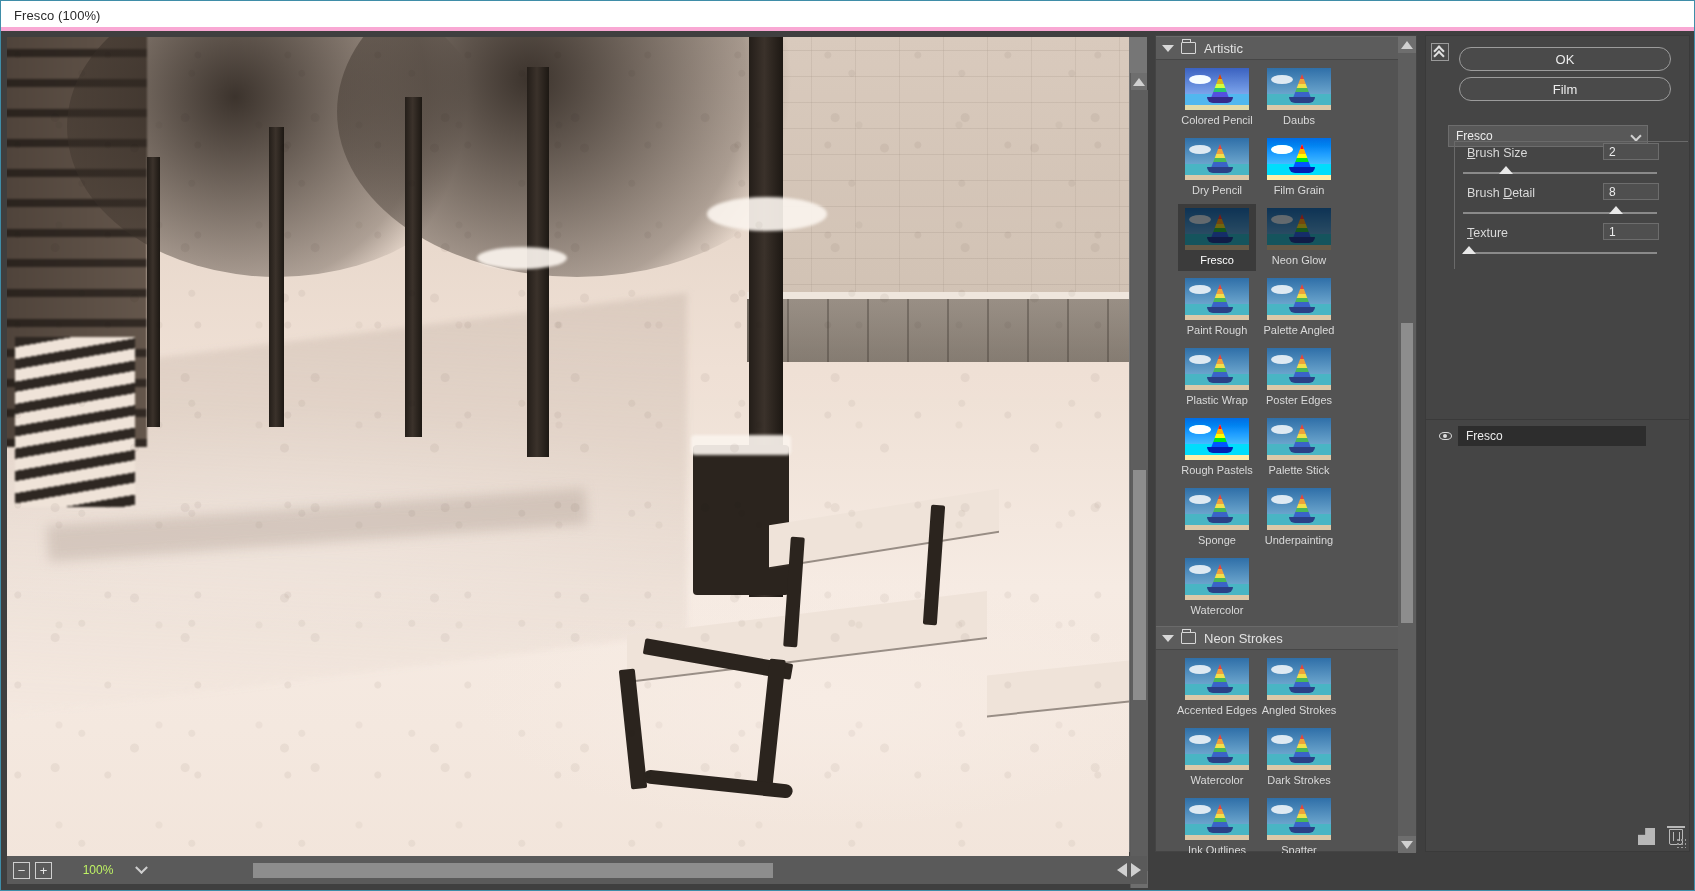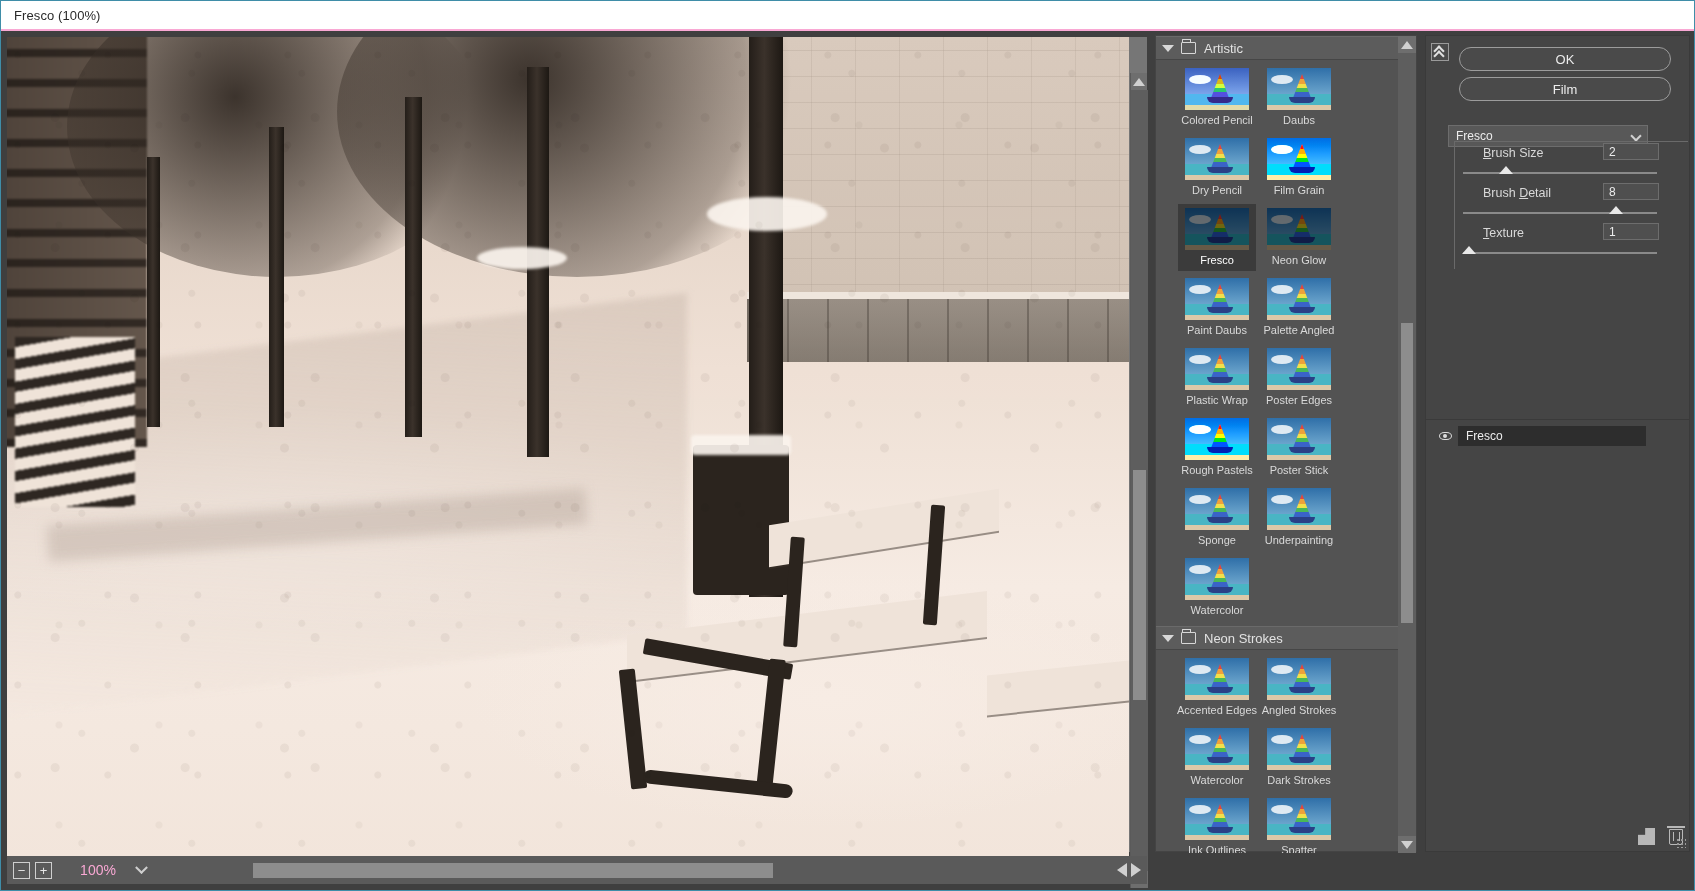--- a/index.html
+++ b/index.html
@@ -15,21 +15,21 @@
     background: #3f3f3f;
     border: 1px solid #3f8da8;
     overflow: hidden;
   }
 
   
   #titlebar {
     position: absolute; left: 0; top: 0;
     width: 1695px; height: 30px;
     background: #ffffff;
-    border-bottom: 2px solid #f9a8d4;
+    border-bottom: 4px solid #f9a8d4;
   }
   #titlebar .t {
     position: absolute; left: 13px; top: 7px;
     font-size: 13px; color: #2a2a2a;
     letter-spacing: .1px;
   }
 
   
   #preview-wrap {
     position: absolute; left: 6px; top: 36px;
@@ -149,21 +149,21 @@
     position:absolute; left:6px; bottom:6px; width:1140px; height:28px;
     background:#5a5a5a; display:flex; align-items:center; padding:0 6px;
   }
   .zbtn {
     width:17px;height:17px; border:1px solid #cfcfcf; color:#e8e8e8;
     display:flex;align-items:center;justify-content:center;font-size:13px; line-height:1;
     margin-right:5px; background:transparent;
   }
   #zoomfield {
     margin-left:10px; width:62px; height:19px; background:#5a5a5a;
-    color:#f9a8d4; font-size:14px; display:flex; align-items:center; justify-content:center;
+    color:#bef264; font-size:12px; display:flex; align-items:center; justify-content:center;
     border:none;
   }
   #zoomdd {
     width:24px;height:19px; display:flex;align-items:center;justify-content:center;
   }
   .chev {
     width:9px;height:9px; border-right:2px solid #cfcfcf; border-bottom:2px solid #cfcfcf;
     transform: rotate(45deg) translate(-2px,-2px);
   }
   #hscroll-track {
@@ -264,21 +264,21 @@
   #filter-select .ddchev {
     position:absolute; right:7px; top:6px;
     width:8px;height:8px; border-right:2px solid #d0d0d0;border-bottom:2px solid #d0d0d0;
     transform:rotate(45deg);
   }
   #params {
     position:absolute; left:1453px; top:140px; width:234px; height:128px;
     border-left:1px solid #6a6a6a; border-top:1px solid #6a6a6a;
   }
   .prow { position:absolute; left:0; width:234px; }
-  .plabel { position:absolute; left:28px; color:#d9d9d9; font-size:12.5px; }
+  .plabel { position:absolute; left:12px; color:#d9d9d9; font-size:12.5px; }
   .plabel u { text-decoration: underline; }
   .pfield {
     position:absolute; width:56px; height:17px; background:#4f4f4f;
     border:1px solid #6d6d6d; color:#ececec; font-size:12px;
     display:flex; align-items:center; padding-left:5px;
   }
   .ptrack { position:absolute; height:2px; background:#8a8a8a; }
   .pknob {
     position:absolute; width:0;height:0;
     border-left:7px solid transparent;border-right:7px solid transparent;
@@ -491,21 +491,21 @@
           </div>
           <div class="cell">
             <div class="thumb">
               <div class="sky2"></div>
               <div class="sea"></div>
               <div class="beach"></div>
               <div class="cloud"></div>
               <div class="sail-rainbow"></div>
               <div class="hull"></div>
             </div>
-            <div class="label">Paint Daubs</div>
+            <div class="label">Paint Rough</div>
           </div>
           <div class="cell">
             <div class="thumb">
               <div class="sky2"></div>
               <div class="sea"></div>
               <div class="beach"></div>
               <div class="cloud"></div>
               <div class="sail-rainbow"></div>
               <div class="hull"></div>
             </div>
@@ -546,21 +546,21 @@
           </div>
           <div class="cell">
             <div class="thumb">
               <div class="sky2"></div>
               <div class="sea"></div>
               <div class="beach"></div>
               <div class="cloud"></div>
               <div class="sail-rainbow"></div>
               <div class="hull"></div>
             </div>
-            <div class="label">Poster Stick</div>
+            <div class="label">Palette Stick</div>
           </div>
           <div class="cell">
             <div class="thumb">
               <div class="sky2"></div>
               <div class="sea"></div>
               <div class="beach"></div>
               <div class="cloud"></div>
               <div class="sail-rainbow"></div>
               <div class="hull"></div>
             </div>

